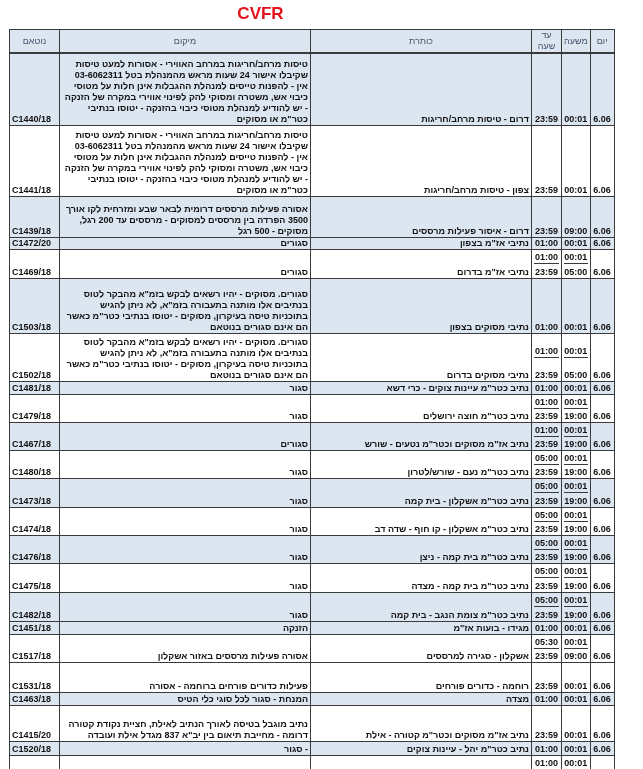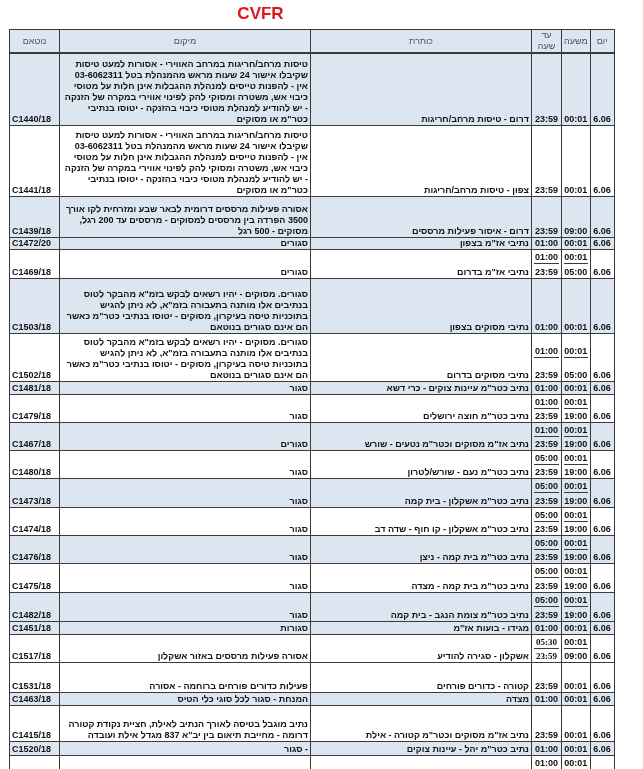--- a/index.html
+++ b/index.html
@@ -271,64 +271,64 @@
         </td>
         <td class="title-cell main">נתיב כטר"מ צומת הנגב - בית קמה</td>
         <td class="loc main">סגור</td>
         <td class="notam main">C1482/18</td>
       </tr>
       <tr class="shade" style="height: 13px;">
         <td class="day main">6.06</td>
         <td class="from main">00:01</td>
         <td class="to main">01:00</td>
         <td class="title-cell main">מגידו - בועות אז"מ</td>
-        <td class="loc main">סגורות</td>
+        <td class="loc main">הזנקה</td>
         <td class="notam main">C1451/18</td>
       </tr>
       <tr style="height: 27px;">
         <td class="day main">6.06</td>
         <td class="from time-pair main">
           <div class="tp" style="height: 27px;">
             <div>00:01</div>
             <div>09:00</div>
           </div>
         </td>
         <td class="to time-pair main">
-          <div class="tp" style="height: 27px; font-family: Liberation Serif, serif;">
+          <div class="tp" style="height: 27px;">
             <div>05:30</div>
             <div>23:59</div>
           </div>
         </td>
-        <td class="title-cell main">אשקלון - סגירה להודיע</td>
+        <td class="title-cell main">אשקלון - סגירה למרססים</td>
         <td class="loc main">אסורה פעילות מרססים באזור אשקלון</td>
         <td class="notam main">C1517/18</td>
       </tr>
       <tr style="height: 30px;">
         <td class="day main">6.06</td>
         <td class="from main">00:01</td>
         <td class="to main">23:59</td>
-        <td class="title-cell main">קטורה - כדורים פורחים</td>
+        <td class="title-cell main">רוחמה - כדורים פורחים</td>
         <td class="loc main">פעילות כדורים פורחים ברוחמה - אסורה</td>
         <td class="notam main">C1531/18</td>
       </tr>
       <tr class="shade" style="height: 13px;">
         <td class="day main">6.06</td>
         <td class="from main">00:01</td>
         <td class="to main">01:00</td>
         <td class="title-cell main">מצדה</td>
         <td class="loc main">המנחת - סגור לכל סוגי כלי הטיס</td>
         <td class="notam main">C1463/18</td>
       </tr>
       <tr style="height: 36px;">
         <td class="day main">6.06</td>
         <td class="from main">00:01</td>
         <td class="to main">23:59</td>
         <td class="title-cell main">נתיב אז"מ מסוקים וכטר"מ קטורה - אילת</td>
         <td class="loc main">נתיב מוגבל בטיסה לאורך הנתיב לאילת, חציית נקודת קטורה דרומה - מחייבת תיאום בין יב"א 837 מגדל אילת ועובדה</td>
-        <td class="notam main">C1415/18</td>
+        <td class="notam main">C1415/20</td>
       </tr>
       <tr class="shade" style="height: 14px;">
         <td class="day main">6.06</td>
         <td class="from main">00:01</td>
         <td class="to main">01:00</td>
         <td class="title-cell main">נתיב כטר"מ יהל - עיינות צוקים</td>
         <td class="loc main">- סגור</td>
         <td class="notam main">C1520/18</td>
       </tr>
       <tr style="height: 27px;">

